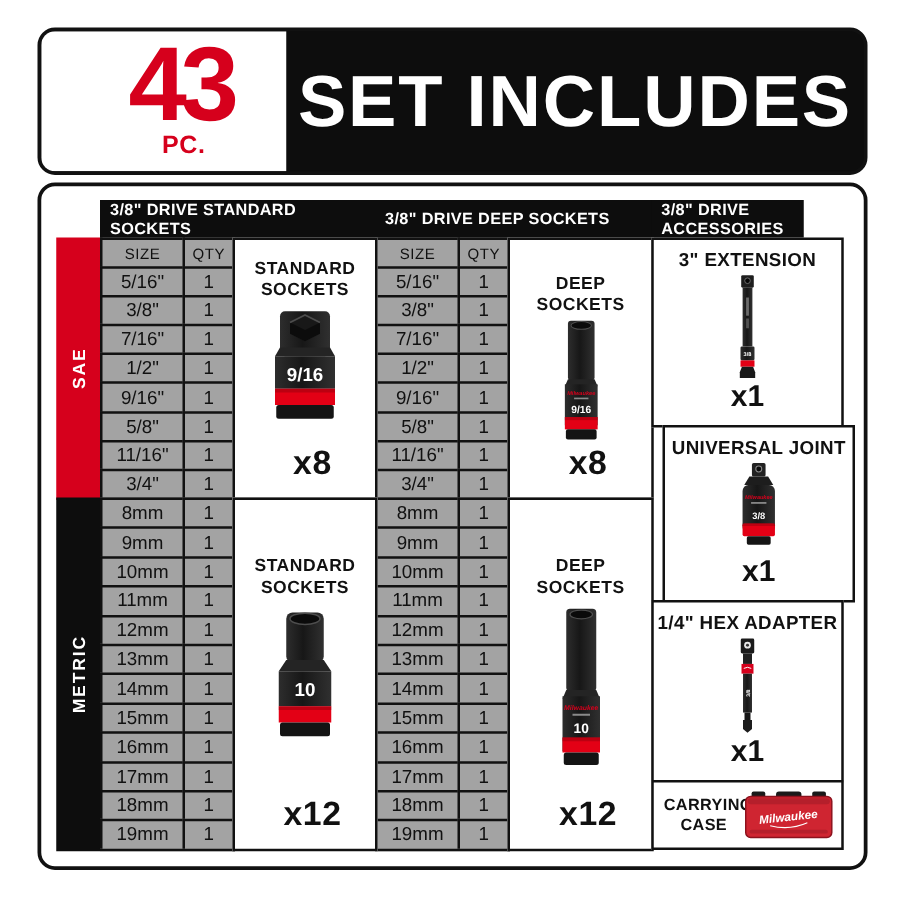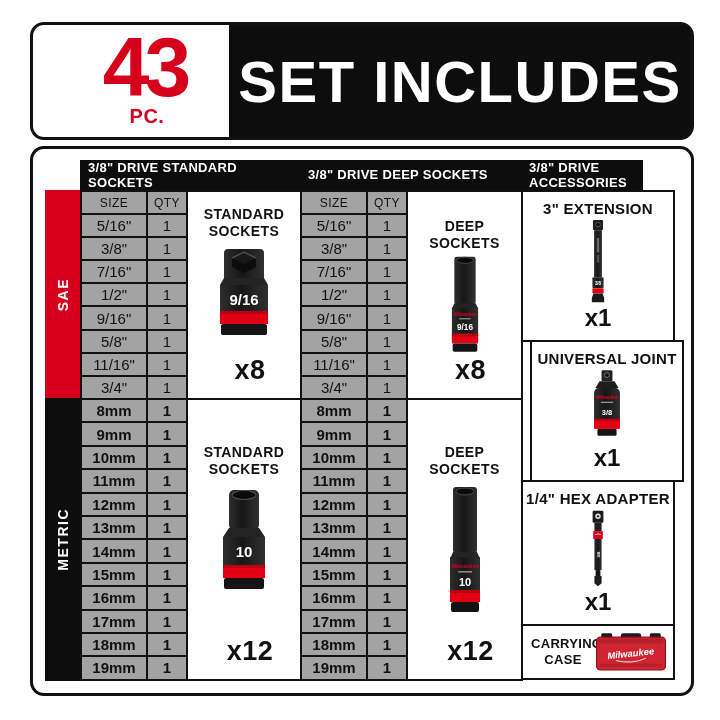--- a/index.html
+++ b/index.html
@@ -25,21 +25,21 @@
           padding-left:8px;box-sizing:border-box;}
 
   
   .vband{position:absolute;width:35px;display:flex;align-items:center;justify-content:center;color:#fff;}
   .vband span{writing-mode:vertical-rl;transform:rotate(180deg);font-weight:700;font-size:14px;letter-spacing:1.5px;}
 
   
   .grid{position:absolute;display:grid;grid-template-columns:66px 40px;background:#a3a3a3;
         border-right:2.5px solid #111;border-bottom:2.5px solid #111;box-sizing:border-box;}
   .t-sae{grid-auto-rows:23.1px;}
-  .t-metric{grid-auto-rows:23.4px;font-weight:bold;}
+  .t-metric{grid-auto-rows:23.4px;}
   .cell{border-left:2.5px solid #111;border-top:2.5px solid #111;display:flex;align-items:center;
         justify-content:center;font-size:15px;color:#111;box-sizing:border-box;}
   .cell.hd{font-size:12px;letter-spacing:.4px;}
 
   
   .imgcell{position:absolute;border:2.5px solid #111;background:#fff;display:flex;flex-direction:column;
            align-items:center;box-sizing:border-box;}
   .group-label{font-weight:700;font-size:14px;text-align:center;letter-spacing:.4px;line-height:1.18;color:#111;}
   .mt-sm{margin-top:14px;} .mt-md{margin-top:26px;} .mt-lg{margin-top:44px;}
   .count{font-weight:700;font-size:27px;letter-spacing:.5px;color:#111;margin-top:auto;margin-bottom:12px;margin-left:12px;}

